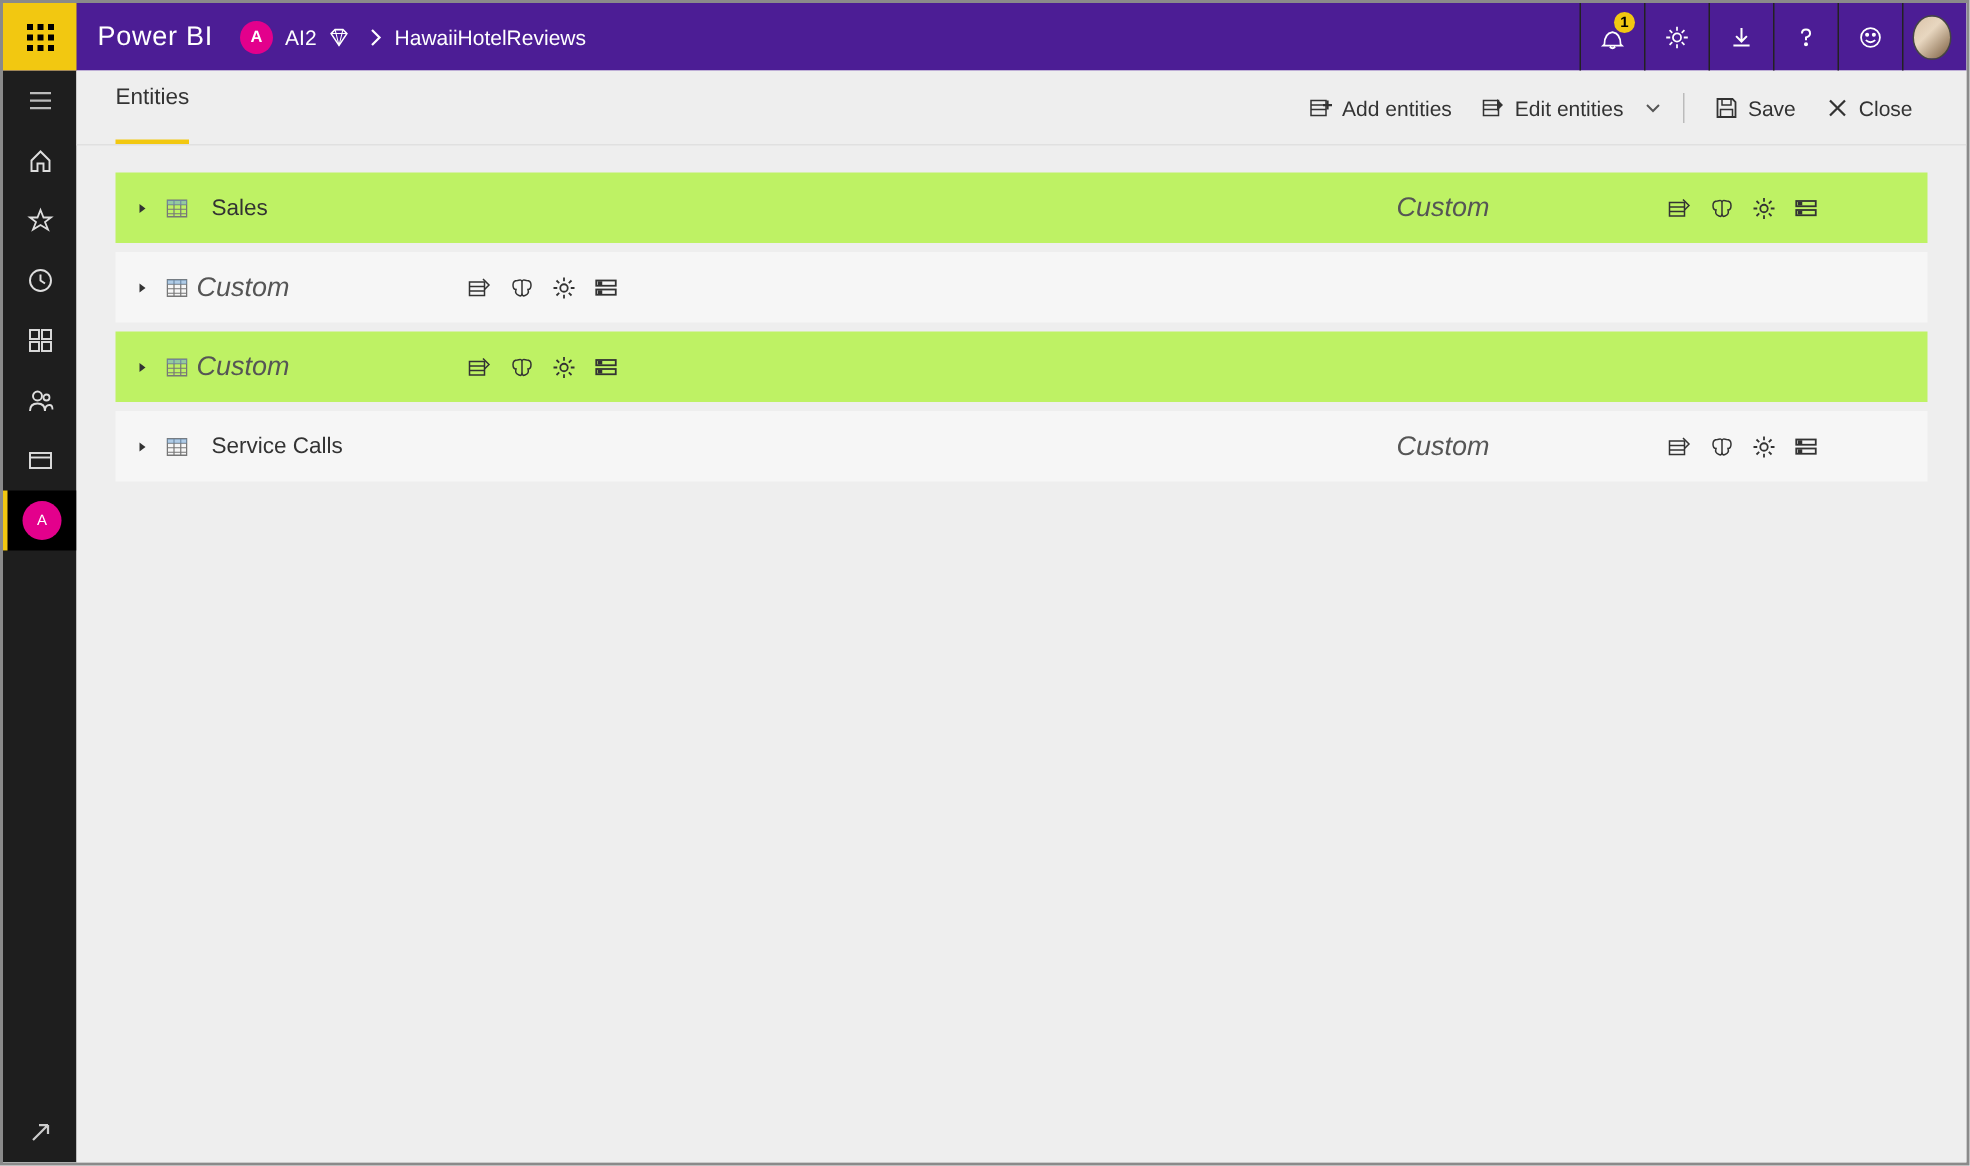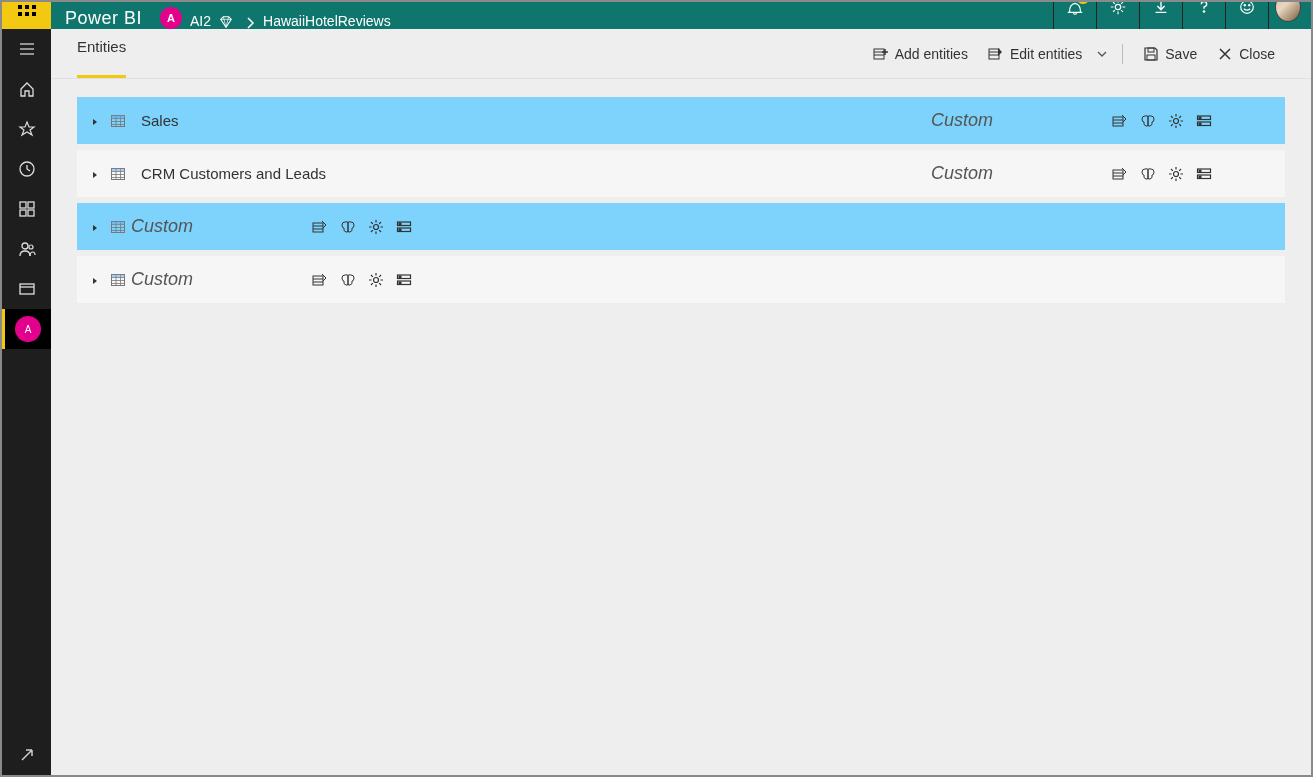--- a/index.html
+++ b/index.html
@@ -8,24 +8,24 @@
     background: #fff;
     width: 1313px;
     height: 777px;
     overflow: hidden;
     border: 2px solid #8a8a8a;
   }
   .root { display: flex; flex-direction: column; height: 100%; }
 
   
   .topbar {
-    height: 27px;
-    background: #0f766e;
+    height: 45px;
+    background: #4c1d95;
     display: flex;
-    align-items: flex-end;
+    align-items: center;
     color: #fff;
   }
   .waffle {
     width: 49px; height: 45px;
     background: #F2C811;
     display: flex; align-items: center; justify-content: center;
   }
   .waffle svg { width: 18px; height: 18px; }
   .brand {
     font-size: 18px;
@@ -152,21 +152,21 @@
     letter-spacing: 0.3px;
   }
   .col-name { flex: 1; }
   .col-type { width: 180px; }
   .col-actions { width: 160px; }
   .entity-row {
     display: flex; align-items: center;
     height: 47px;
     padding: 0 14px;
     margin-bottom: 6px;
-    background: #7dd3fc;
+    background: #bef264;
     cursor: default;
   }
   .entity-row:nth-child(even){ background:#f6f6f6;}
   .row-expand { width: 14px; cursor: pointer; }
   .row-expand svg { width: 8px; height: 8px; fill: #333; }
   .row-tableicon { width: 26px; display:flex; justify-content:center;}
   .row-tableicon svg { width: 14px; height: 14px; }
   .row-name { flex: 1; font-size: 15px; color: #333; padding-left: 10px; }
   .row-type { width: 180px; font-size: 18px; color: #555; font-style: italic; }
   .row-actions { width: 160px; display: flex; gap: 10px; align-items:center;}
@@ -393,21 +393,20 @@
                   <path d="M2 1 L6 4 L2 7 Z" fill="#333"></path>
                 </svg>
     </div>
     <div class="row-tableicon">
       <svg viewBox="0 0 14 14">
         <rect x="0.5" y="1.5" width="13" height="11" fill="none" stroke="#777" stroke-width="1"></rect>
         <path d="M0.5 4.5 L13.5 4.5 M0.5 7.5 L13.5 7.5 M0.5 10.5 L13.5 10.5 M5 1.5 L5 12.5 M9.5 1.5 L9.5 12.5" stroke="#777" stroke-width="0.8"></path>
         <rect x="0.5" y="1.5" width="13" height="3" fill="#6aa2d8" opacity="0.5"></rect>
       </svg>
     </div>
-    <div class="row-name">CRM Customers and Leads</div>
     <div class="row-type">Custom</div>
     <div class="row-actions">
       <div class="action-icon">
         <svg viewBox="0 0 16 16">
                     <rect x="1" y="4" width="10" height="9" fill="none" stroke="#333" stroke-width="1"></rect>
                     <path d="M1 7 L11 7 M1 10 L11 10" stroke="#333" stroke-width="1"></path>
                     <path d="M10 2 L14 6 L11 9" fill="none" stroke="#333" stroke-width="1"></path>
                   </svg>
       </div>
       <div class="action-icon">
@@ -480,20 +479,21 @@
                   <path d="M2 1 L6 4 L2 7 Z" fill="#333"></path>
                 </svg>
     </div>
     <div class="row-tableicon">
       <svg viewBox="0 0 14 14">
         <rect x="0.5" y="1.5" width="13" height="11" fill="none" stroke="#777" stroke-width="1"></rect>
         <path d="M0.5 4.5 L13.5 4.5 M0.5 7.5 L13.5 7.5 M0.5 10.5 L13.5 10.5 M5 1.5 L5 12.5 M9.5 1.5 L9.5 12.5" stroke="#777" stroke-width="0.8"></path>
         <rect x="0.5" y="1.5" width="13" height="3" fill="#6aa2d8" opacity="0.5"></rect>
       </svg>
     </div>
+    <div class="row-name">Service Calls</div>
     <div class="row-type">Custom</div>
     <div class="row-actions">
       <div class="action-icon">
         <svg viewBox="0 0 16 16">
                     <rect x="1" y="4" width="10" height="9" fill="none" stroke="#333" stroke-width="1"></rect>
                     <path d="M1 7 L11 7 M1 10 L11 10" stroke="#333" stroke-width="1"></path>
                     <path d="M10 2 L14 6 L11 9" fill="none" stroke="#333" stroke-width="1"></path>
                   </svg>
       </div>
       <div class="action-icon">

